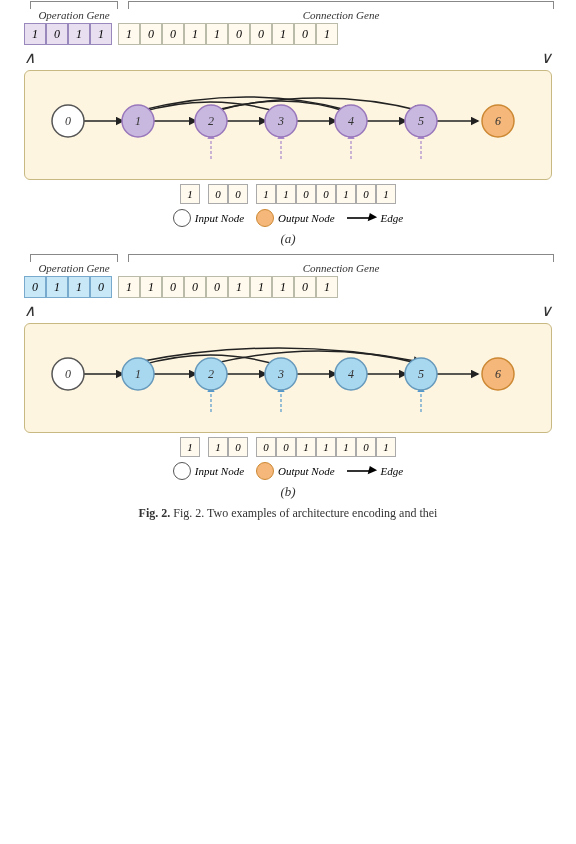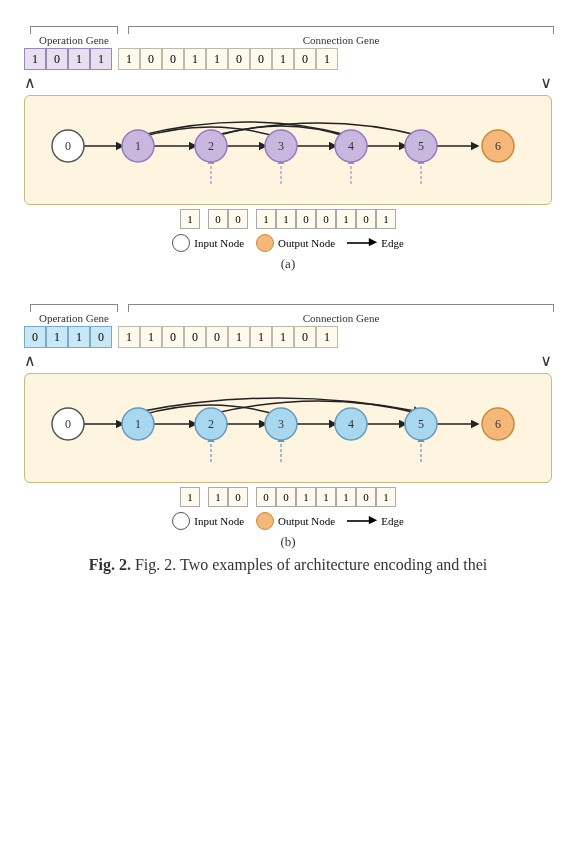--- a/index.html
+++ b/index.html
@@ -6,21 +6,22 @@
     body {
       width: 576px;
       height: 844px;
       background: #fff;
       font-family: 'Times New Roman', Times, serif;
       overflow: hidden;
       position: relative;
     }
 
     .diagram-section {
-      padding: 26px 20px 0 20px;
+      padding: 1px 20px 0 20px;
+      font-style: italic;
     }
 
     .cells-container {
       display: flex;
       align-items: center;
       padding-left: 4px;
     }
 
     .cell {
       width: 22px;
@@ -155,21 +156,21 @@
 
     .caption {
       text-align: center;
       font-size: 13px;
       margin: 4px 0 6px 0;
       color: #333;
     }
 
     .fig-caption {
       text-align: center;
-      font-size: 16px;
+      font-size: 12px;
       color: #333;
       padding: 0 10px;
       margin-top: 2px;
     }
 
   </style>
 </head>
 <body>
 
 <div class="diagram-section">

